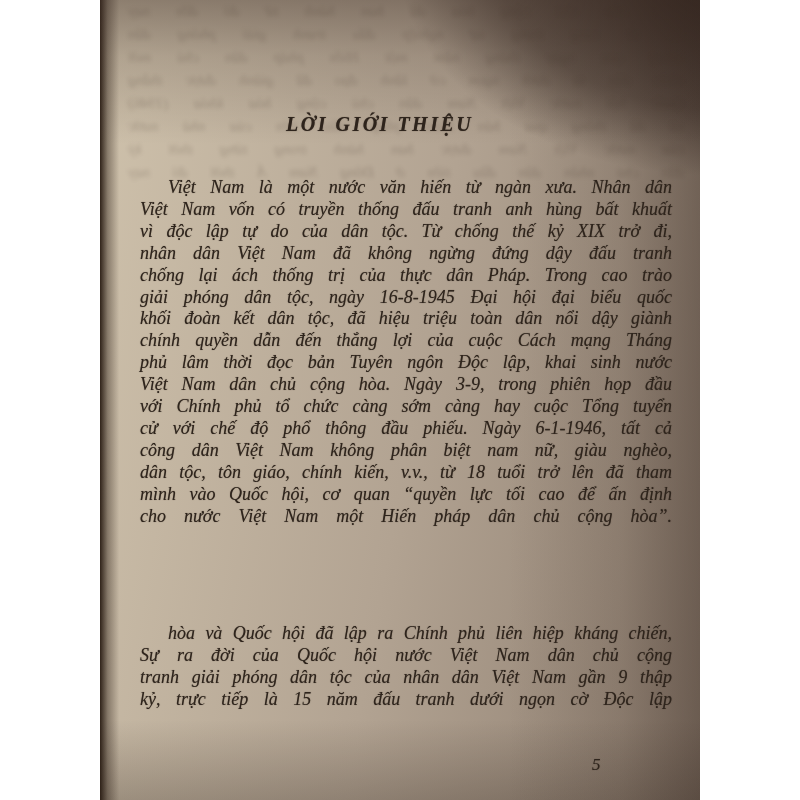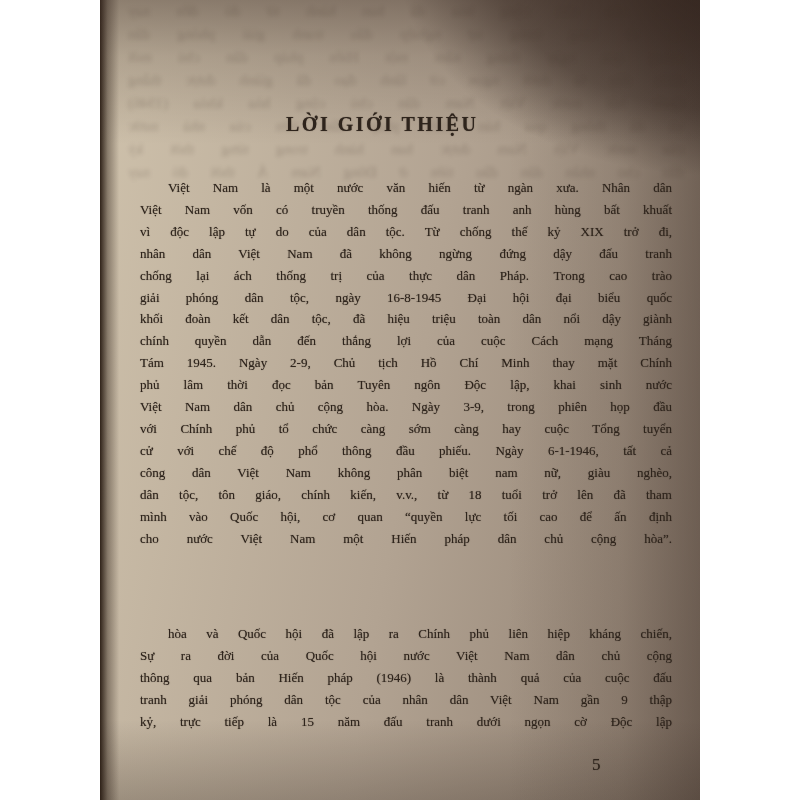--- a/index.html
+++ b/index.html
@@ -10,20 +10,21 @@
     --edge-dark:#2e2016;
     --corner-dark:#20130f;
     --ink:#2e241c;
   }
   html,body{margin:0;padding:0;}
   body{width:800px;height:800px;overflow:hidden;background:var(--background);}
   .canvas{
     position:relative;width:800px;height:800px;
     background:var(--background);
     font-family:"Liberation Serif", serif;
+    font-style:italic;
   }
   .photo{
     position:absolute;left:100px;top:0;width:600px;height:800px;overflow:hidden;
     background:
       linear-gradient(180deg, rgba(62,46,38,.45) 0%, rgba(62,46,38,.20) 7%, rgba(62,46,38,0) 18%),
       radial-gradient(ellipse 400px 270px at 103% -5%, rgba(32,19,15,.90) 0%, rgba(32,19,15,.48) 55%, rgba(32,19,15,0) 80%),
       linear-gradient(270deg, rgba(55,41,34,.40) 0%, rgba(55,41,34,.14) 13%, rgba(55,41,34,0) 32%),
       linear-gradient(90deg, rgba(40,27,18,.95) 0%, rgba(40,27,18,.40) 1.3%, rgba(40,27,18,0) 3.2%),
       linear-gradient(0deg, rgba(44,33,26,.26) 0%, rgba(44,33,26,0) 10%),
       linear-gradient(100deg, var(--paper-light) 0%, var(--paper-mid) 52%, var(--paper-dark) 100%);
@@ -41,21 +42,21 @@
   .title{
     position:absolute;top:113px;left:186px;margin:0;
     font-size:20px;font-weight:bold;letter-spacing:2.5px;
     color:var(--ink);
     text-shadow:0 0 1px rgba(46,36,28,.65);
     white-space:nowrap;
   }
   .para{
     position:absolute;left:40px;width:532px;
     color:var(--ink);
-    font-size:13px;line-height:21.9px;
+    font-size:18px;line-height:21.9px;
     text-shadow:0 0 1px rgba(46,36,28,.55);
   }
   .para .line{text-align:justify;text-align-last:justify;}
   .para .line:first-child{text-indent:28px;}
   .para-1{top:177px;}
   .para-2{top:623px;}
   .pagenum{
     position:absolute;top:755px;left:492px;
     font-size:17px;color:var(--ink);
     text-shadow:0 0 1px rgba(46,36,28,.55);
@@ -82,35 +83,33 @@
 
     <div class="para para-1">
         <div class="line">Việt Nam là một nước văn hiến từ ngàn xưa. Nhân dân</div>
         <div class="line">Việt Nam vốn có truyền thống đấu tranh anh hùng bất khuất</div>
         <div class="line">vì độc lập tự do của dân tộc. Từ chống thế kỷ XIX trở đi,</div>
         <div class="line">nhân dân Việt Nam đã không ngừng đứng dậy đấu tranh</div>
         <div class="line">chống lại ách thống trị của thực dân Pháp. Trong cao trào</div>
         <div class="line">giải phóng dân tộc, ngày 16-8-1945 Đại hội đại biểu quốc</div>
         <div class="line">khối đoàn kết dân tộc, đã hiệu triệu toàn dân nổi dậy giành</div>
         <div class="line">chính quyền dẫn đến thắng lợi của cuộc Cách mạng Tháng</div>
-        <div class="line">Tám 1945. Ngày 2-9, Chủ tịch Hồ Chí Minh thay mặt Chính</div>
         <div class="line">phủ lâm thời đọc bản Tuyên ngôn Độc lập, khai sinh nước</div>
         <div class="line">Việt Nam dân chủ cộng hòa. Ngày 3-9, trong phiên họp đầu</div>
         <div class="line">với Chính phủ tổ chức càng sớm càng hay cuộc Tổng tuyển</div>
         <div class="line">cử với chế độ phổ thông đầu phiếu. Ngày 6-1-1946, tất cả</div>
         <div class="line">công dân Việt Nam không phân biệt nam nữ, giàu nghèo,</div>
         <div class="line">dân tộc, tôn giáo, chính kiến, v.v., từ 18 tuổi trở lên đã tham</div>
         <div class="line">mình vào Quốc hội, cơ quan “quyền lực tối cao để ấn định</div>
         <div class="line">cho nước Việt Nam một Hiến pháp dân chủ cộng hòa”.</div>
       </div>
 
     <div class="para para-2">
         <div class="line">hòa và Quốc hội đã lập ra Chính phủ liên hiệp kháng chiến,</div>
         <div class="line">Sự ra đời của Quốc hội nước Việt Nam dân chủ cộng</div>
-        <div class="line">thông qua bản Hiến pháp (1946) là thành quả của cuộc đấu</div>
         <div class="line">tranh giải phóng dân tộc của nhân dân Việt Nam gần 9 thập</div>
         <div class="line">kỷ, trực tiếp là 15 năm đấu tranh dưới ngọn cờ Độc lập</div>
       </div>
 
     <div class="pagenum">5</div>
 
   </div>
 </div>
 
 </body></html>

